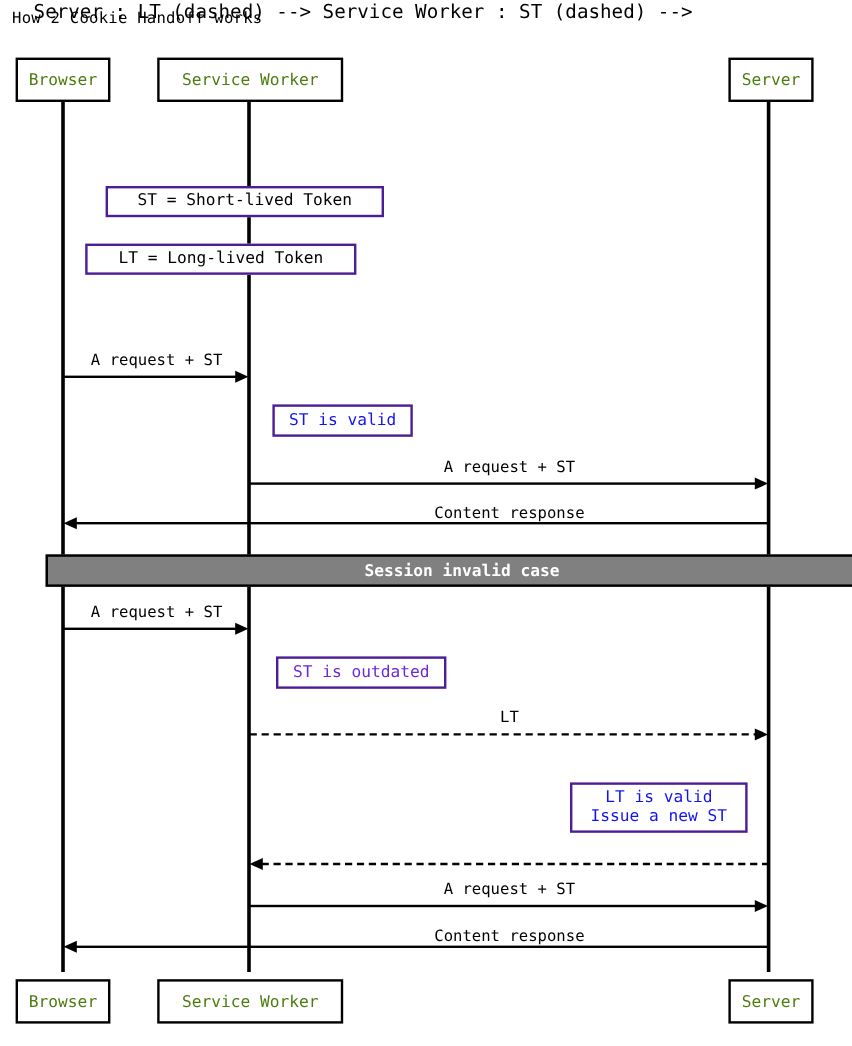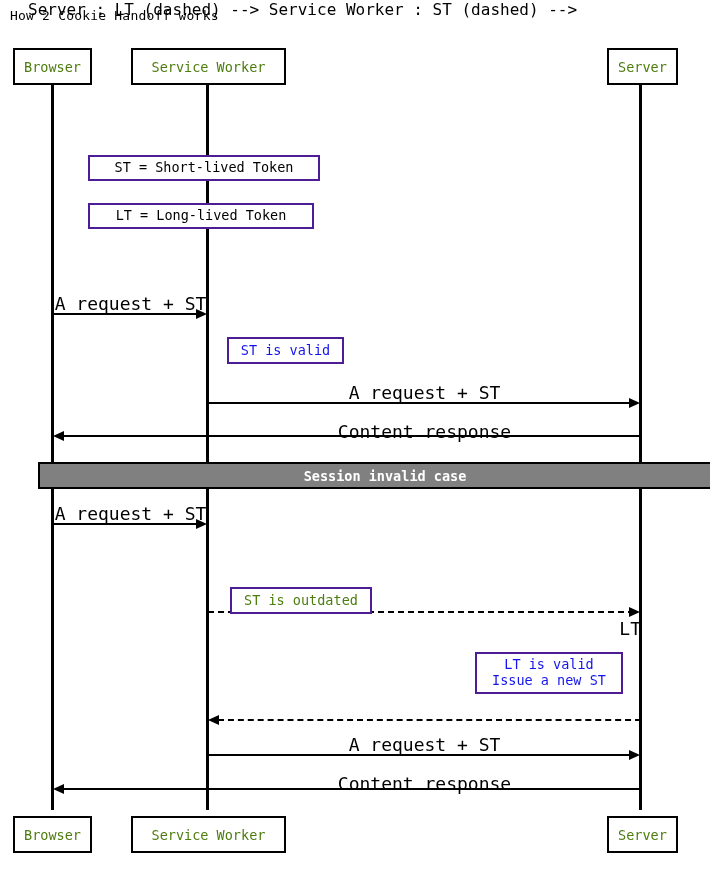--- a/index.html
+++ b/index.html
@@ -74,21 +74,21 @@
     display: flex;
     flex-direction: column;
     align-items: center;
     justify-content: center;
     white-space: pre;
     line-height: 1.18;
     z-index: 7;
   }
   .note.black { color: #000000; }
   .note.blue  { color: #1414ec; }
-  .note.red   { color: #4d7c0f; margin-top: 40px; }
+  .note.red   { color: #6d28d9; }
   .note-line { display: block; }
   
   .msg-line {
     position: absolute;
     height: 0;
     border-top: 2px solid #000000;
     z-index: 3;
   }
   .msg-line.dashed {
     border-top: 2px dashed #000000;
@@ -104,21 +104,21 @@
     border-bottom: 5px solid transparent;
     border-left: 11px solid #000000;
   }
   .arrowhead.left {
     border-top: 5px solid transparent;
     border-bottom: 5px solid transparent;
     border-right: 11px solid #000000;
   }
   .msg-label {
     position: absolute;
-    font-size: 18px;
+    font-size: 13px;
     color: #000000;
     white-space: pre;
     text-align: center;
     z-index: 4;
   }
 </style>
 </head>
 <body>
 
 <div id="diagram">
@@ -139,21 +139,21 @@
     <span>Service Worker</span>
   </div>
   <div class="participant" style="left:607px; top:48px; width:71px; height:37px;">
     <span>Server</span>
   </div>
 
   
   <div class="note black" style="left:88px; top:155px; width:232px; height:26px;">
     <span class="note-line">ST = Short-lived Token</span>
   </div>
-  <div class="note black" style="left:88px; top:203px; width:226px; height:26px;">
+  <div class="note black" style="left:71px; top:203px; width:226px; height:26px;">
     <span class="note-line">LT = Long-lived Token</span>
   </div>
 
   
 
   
   <div class="msg-label" style="left:53px; top:293px; width:155px;">A request + ST</div>
   <div class="msg-line" style="left:53px; top:313px; width:150px;"></div>
   <div class="arrowhead right" style="left:196px; top:309px;"></div>
 
@@ -181,21 +181,21 @@
   <div class="msg-label" style="left:53px; top:503px; width:155px;">A request + ST</div>
   <div class="msg-line" style="left:53px; top:523px; width:150px;"></div>
   <div class="arrowhead right" style="left:196px; top:519px;"></div>
 
   
   <div class="note red" style="left:230px; top:547px; width:142px; height:27px;">
     <span class="note-line">ST is outdated</span>
   </div>
 
    Server : LT (dashed) --&gt;
-  <div class="msg-label" style="left:208px; top:618px; width:433px;text-align:right;">LT</div>
+  <div class="msg-label" style="left:208px; top:591px; width:433px;">LT</div>
   <div class="msg-line dashed" style="left:208px; top:611px; width:426px;"></div>
   <div class="arrowhead right" style="left:629px; top:607px;"></div>
 
   
   <div class="note blue" style="left:475px; top:636px; width:148px; height:42px;margin-top:16px;">
     <span class="note-line">LT is valid</span>
     <span class="note-line">Issue a new ST</span>
   </div>
 
    Service Worker : ST (dashed) --&gt;

